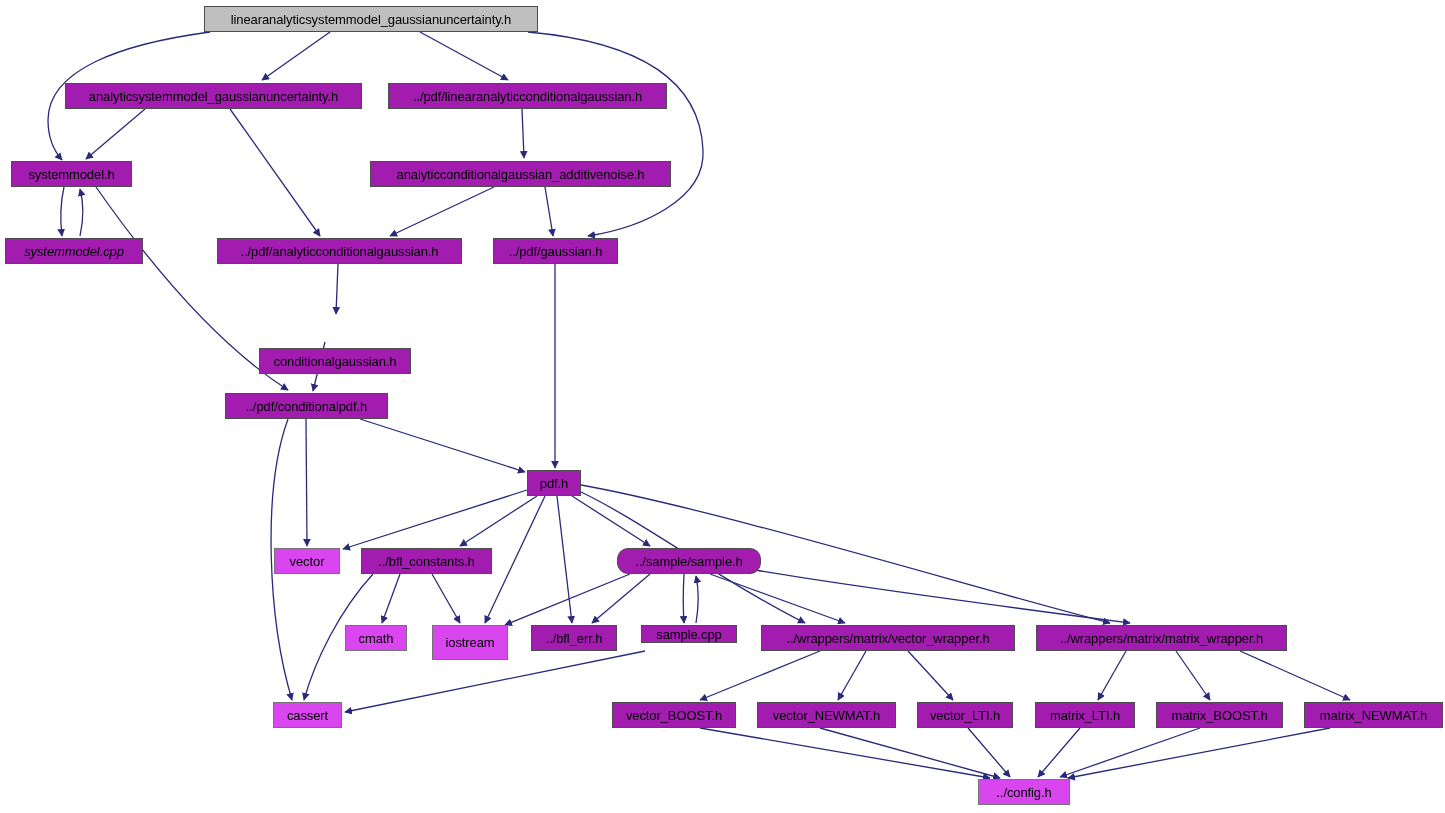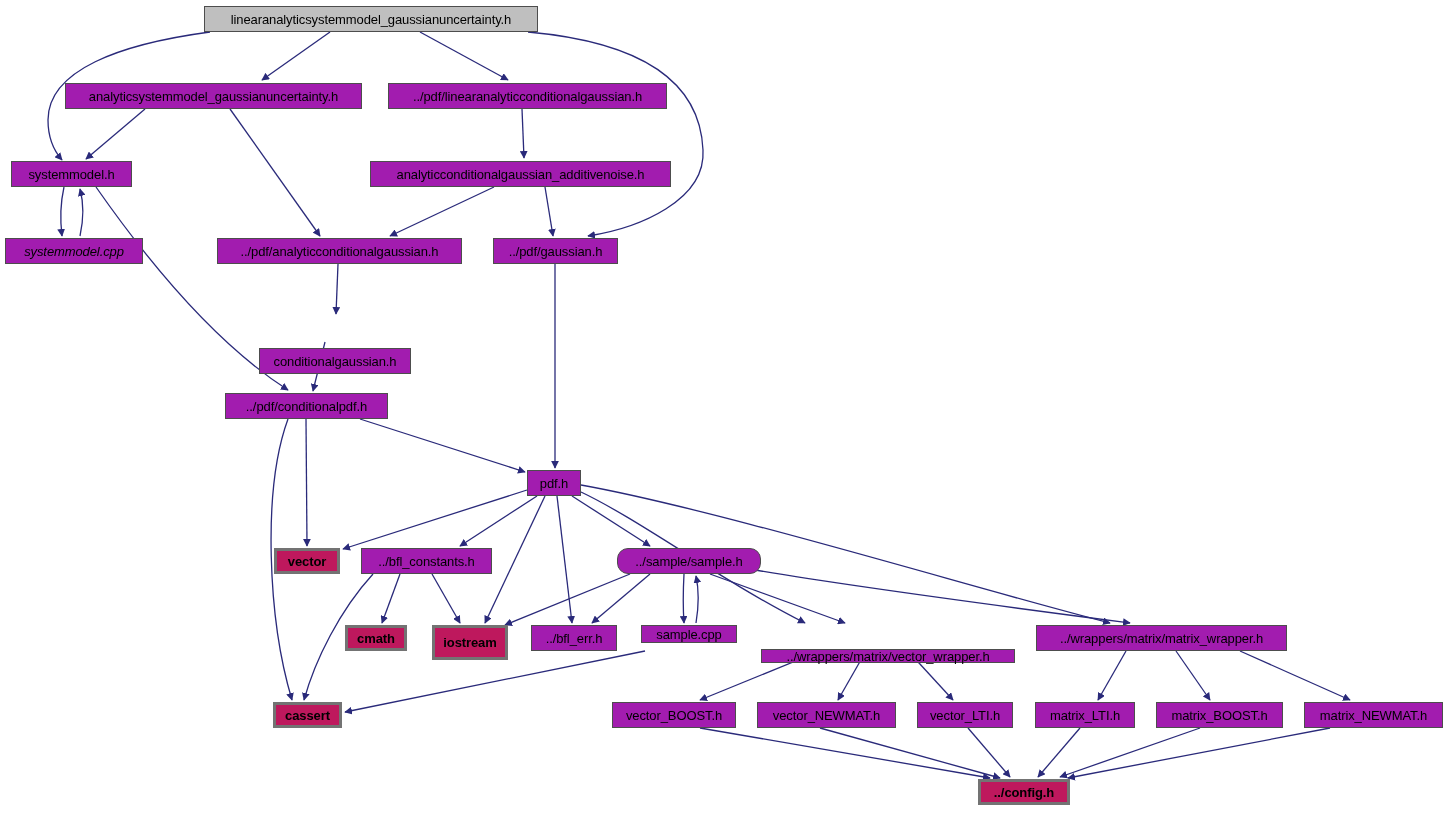--- a/index.html
+++ b/index.html
@@ -44,23 +44,22 @@
     font-size: 13px;
     line-height: 1;
     letter-spacing: -0.1px;
     cursor: pointer;
   }
   .node.project {
     border: 1.6px solid #4d4d4d;
     background: #a21caf;
   }
   .node.system {
-    border: 3px solid #737373;
-    background: #be185d;
-    font-weight: bold;
+    border: 1px solid #737373;
+    background: #d946ef;
   }
   .node.root {
     border: 1.6px solid #4d4d4d;
     background: #bfbfbf;
   }
   .node-label {
     pointer-events: none;
   }
 </style>
 </head>
@@ -171,21 +170,21 @@
       </div>
       <div class="node system" style="left: 432px; top: 625px; width: 76px; height: 35px;">
         <span class="node-label">iostream</span>
       </div>
       <div class="node project" style="left: 531px; top: 625px; width: 86px; height: 26px;">
         <span class="node-label">../bfl_err.h</span>
       </div>
       <div class="node project" style="left: 641px; top: 625px; width: 96px; height: 18px;">
         <span class="node-label">sample.cpp</span>
       </div>
-      <div class="node project" style="left: 761px; top: 625px; width: 254px; height: 14px; margin-top: 24px;">
+      <div class="node project" style="left: 761px; top: 625px; width: 254px; height: 26px;">
         <span class="node-label">../wrappers/matrix/vector_wrapper.h</span>
       </div>
       <div class="node project" style="left: 1036px; top: 625px; width: 251px; height: 26px;">
         <span class="node-label">../wrappers/matrix/matrix_wrapper.h</span>
       </div>
       <div class="node system" style="left: 273px; top: 702px; width: 69px; height: 26px;">
         <span class="node-label">cassert</span>
       </div>
       <div class="node project" style="left: 612px; top: 702px; width: 124px; height: 26px;">
         <span class="node-label">vector_BOOST.h</span>

